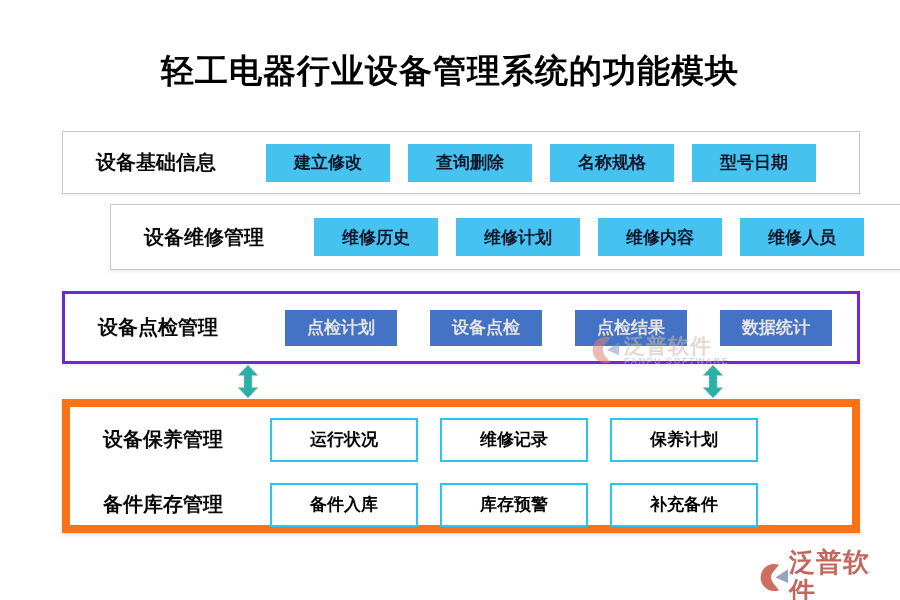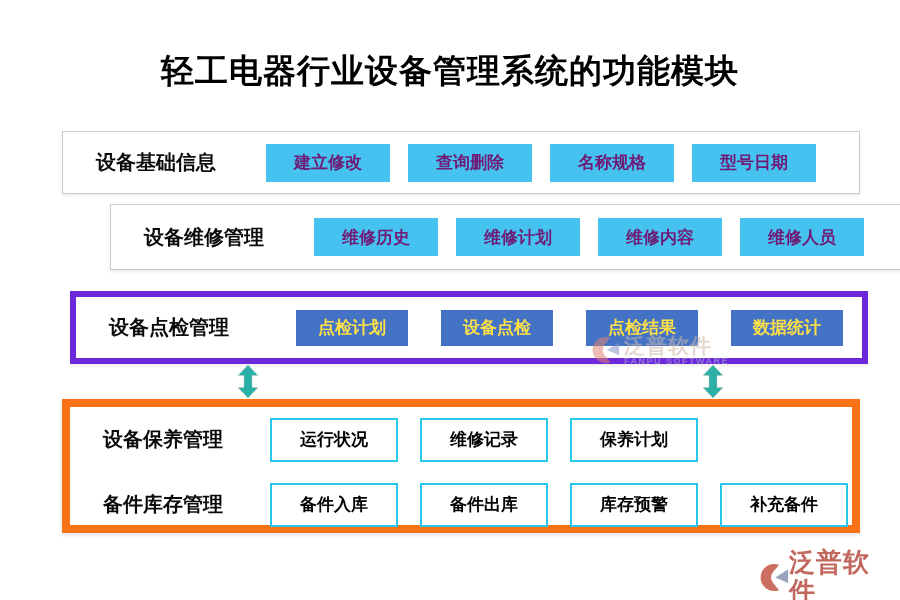--- a/index.html
+++ b/index.html
@@ -6,38 +6,38 @@
   body{width:900px;height:600px;background:#ffffff;font-family:"Liberation Sans","DejaVu Sans",sans-serif;overflow:hidden;}
   .screen{position:relative;width:900px;height:600px;background:#fff;}
 
   .title{position:absolute;top:36px;left:0;width:900px;text-align:center;
          font-size:33px;font-weight:bold;color:#000;letter-spacing:1px;margin-top:13px;}
 
   .panel{position:absolute;left:62px;width:798px;box-sizing:border-box;background:#fff;
          display:flex;align-items:center;box-shadow:0 2px 3px rgba(0,0,0,0.07);}
   #panel-base {top:131px;height:63px;border:1px solid #c9c9c9;}
   #panel-repair{top:204px;height:66px;border:1px solid #c9c9c9;margin-left:48px;}
-  #panel-check{top:291px;height:73px;border:6px solid #6d28d9;margin-left:8px;}
+  #panel-check{top:291px;height:73px;border:3px solid #6d28d9;}
   #panel-bottom{top:399px;height:134px;border:8px solid #f97316;display:block;
                 box-shadow:0 2px 4px rgba(0,0,0,0.12);}
 
   .row-label{width:170px;padding-left:33px;font-size:20px;font-weight:bold;color:#0a0a0a;flex:0 0 auto;}
   .row-label.wide{width:187px;}
   .btn-row{display:flex;align-items:center;}
   .btn{display:flex;align-items:center;justify-content:center;font-weight:bold;
        box-sizing:border-box;text-align:center;cursor:pointer;}
 
-  .sky .btn{width:124px;height:38px;background:#45c2f0;color:#701a75;font-size:17px;}
+  .sky .btn{width:124px;height:38px;background:#45c2f0;color:#0f172a;font-size:17px;}
   .sky .btn-row{column-gap:18px;}
-  .royal .btn{width:112px;height:36px;background:#4472c4;color:#fde047;font-size:17px;}
+  .royal .btn{width:112px;height:36px;background:#4472c4;color:#e5e5e5;font-size:17px;}
   .royal .btn-row{column-gap:33px;}
 
   .brow{display:flex;align-items:center;height:65px;}
   .brow .row-label{width:167px;}
-  .outline .btn{width:128px;height:44px;background:#fff;border:2px solid #29c6ee;color:#000;font-size:17px;}
+  .outline .btn{width:148px;height:44px;background:#fff;border:2px solid #29c6ee;color:#000;font-size:17px;}
   .outline .btn-row{column-gap:22px;}
 
   .updown-arrow{position:absolute;top:365px;width:30px;height:33px;}
   #arrow-left{left:233px;}
   #arrow-right{left:698px;}
   .arrow-reflection{position:absolute;top:403px;width:30px;height:12px;opacity:.28;}
   #reflect-left{left:233px;}
   #reflect-right{left:698px;}
 
   .center-watermark{position:absolute;left:592px;top:336px;display:flex;align-items:flex-start;
@@ -107,21 +107,20 @@
       <div class="btn-row">
         <div class="btn">运行状况</div>
         <div class="btn">维修记录</div>
         <div class="btn">保养计划</div>
       </div>
     </div>
     <div class="brow">
       <div class="row-label">备件库存管理</div>
       <div class="btn-row">
         <div class="btn">备件入库</div>
-        <div class="btn">备件出库</div>
         <div class="btn">库存预警</div>
         <div class="btn">补充备件</div>
       </div>
     </div>
   </div>
 
   <div class="center-watermark">
     <svg class="wm-icon" viewBox="0 0 32 32">
       <path d="M21 2 A15 15 0 1 0 21 30 L14.5 22 A9 9 0 0 1 14.5 10 Z" fill="#e08273"></path>
       <polygon points="17,16 31,7 31,22" fill="#8696c8"></polygon>

